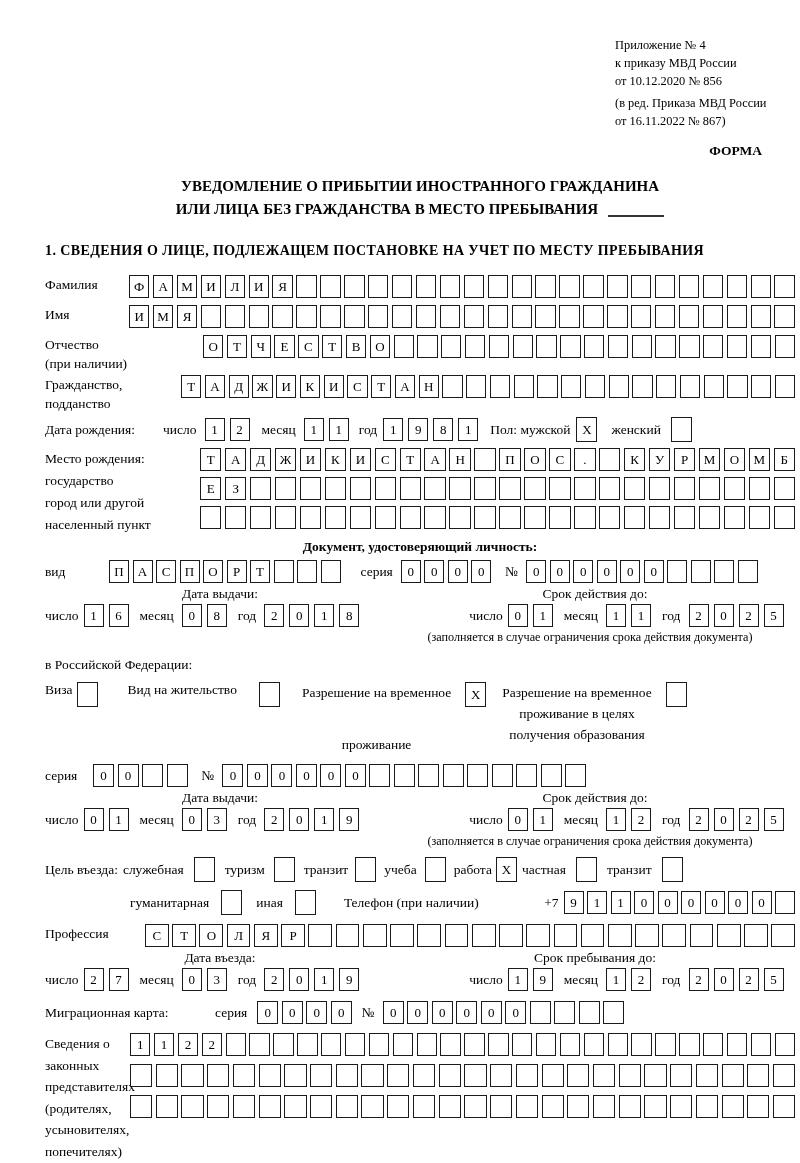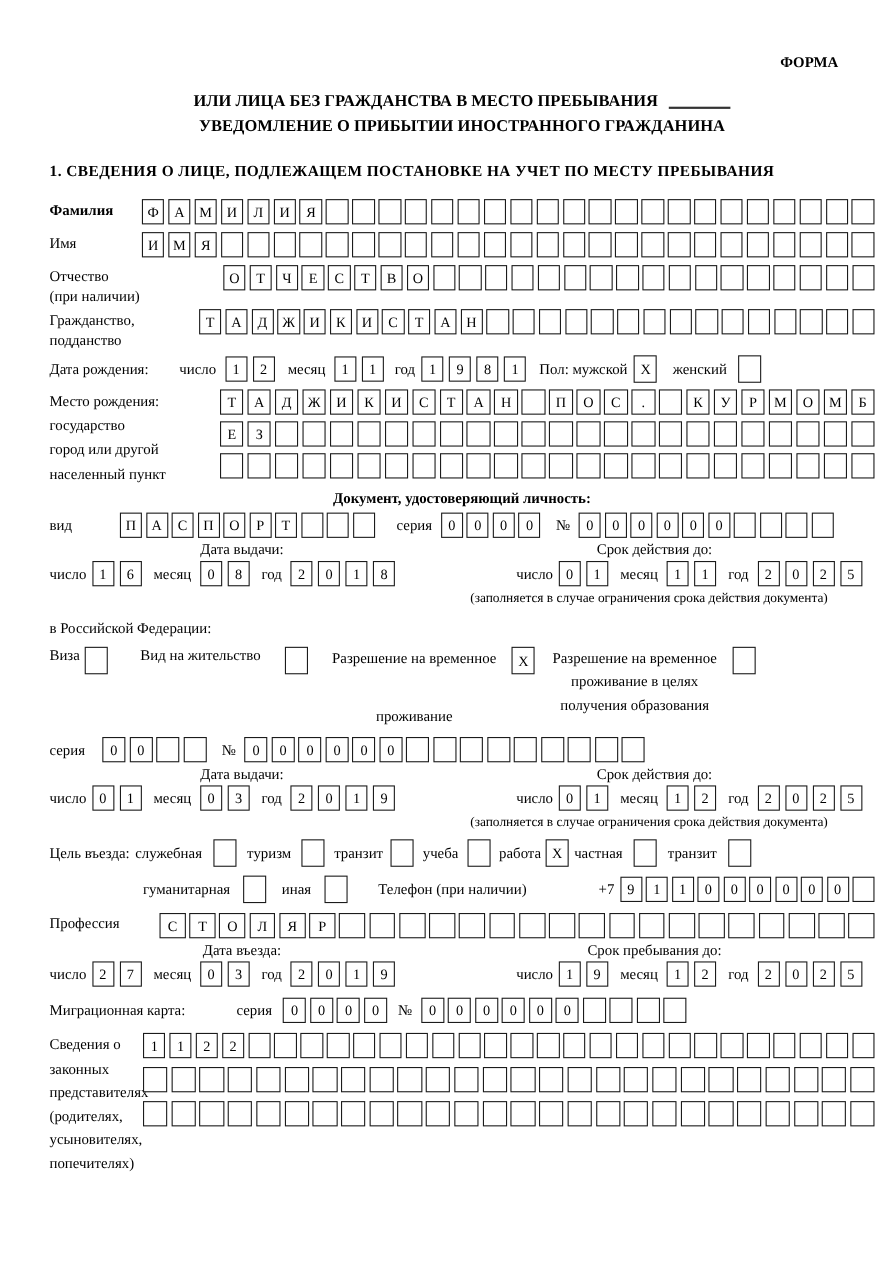--- a/index.html
+++ b/index.html
@@ -40,32 +40,40 @@
   .permit-row{display:flex;align-items:flex-start;font-size:13.5px;margin-top:6px;}
   .permit-row .txt-c{text-align:center;line-height:21px;}
   .purpose-row{display:flex;align-items:center;font-size:13.5px;margin-top:8px;}
   .note-bottom{margin-left:120px;width:630px;text-align:center;font-size:12.3px;margin-top:4px;}
 </style>
 </head>
 <body>
 
 <div class="page">
 
+  <div class="hdr-block">
+    <div>Приложение № 4</div>
+    <div>к приказу МВД России</div>
+    <div>от 10.12.2020 № 856</div>
+    <div class="gap"></div>
+    <div>(в ред. Приказа МВД России</div>
+    <div>от 16.11.2022 № 867)</div>
+  </div>
 
   <div class="forma">ФОРМА</div>
 
   <div class="title">
+    <div>УВЕДОМЛЕНИЕ О ПРИБЫТИИ ИНОСТРАННОГО ГРАЖДАНИНА</div>
     <div><span>ИЛИ ЛИЦА БЕЗ ГРАЖДАНСТВА В МЕСТО ПРЕБЫВАНИЯ</span><span class="uline"></span></div>
-    <div>УВЕДОМЛЕНИЕ О ПРИБЫТИИ ИНОСТРАННОГО ГРАЖДАНИНА</div>
   </div>
 
   <div class="sec-title">1. СВЕДЕНИЯ О ЛИЦЕ, ПОДЛЕЖАЩЕМ ПОСТАНОВКЕ НА УЧЕТ ПО МЕСТУ ПРЕБЫВАНИЯ</div>
 
   <div class="frow mb">
-    <div class="flabel" style="width:84px;font-weight:bold;">Фамилия</div>
+    <div class="flabel" style="width:84px;">Фамилия</div>
     <div class="cells fill">
         <span class="cell">Ф</span>
         <span class="cell">А</span>
         <span class="cell">М</span>
         <span class="cell">И</span>
         <span class="cell">Л</span>
         <span class="cell">И</span>
         <span class="cell">Я</span>
         <span class="cell"></span>
         <span class="cell"></span>

